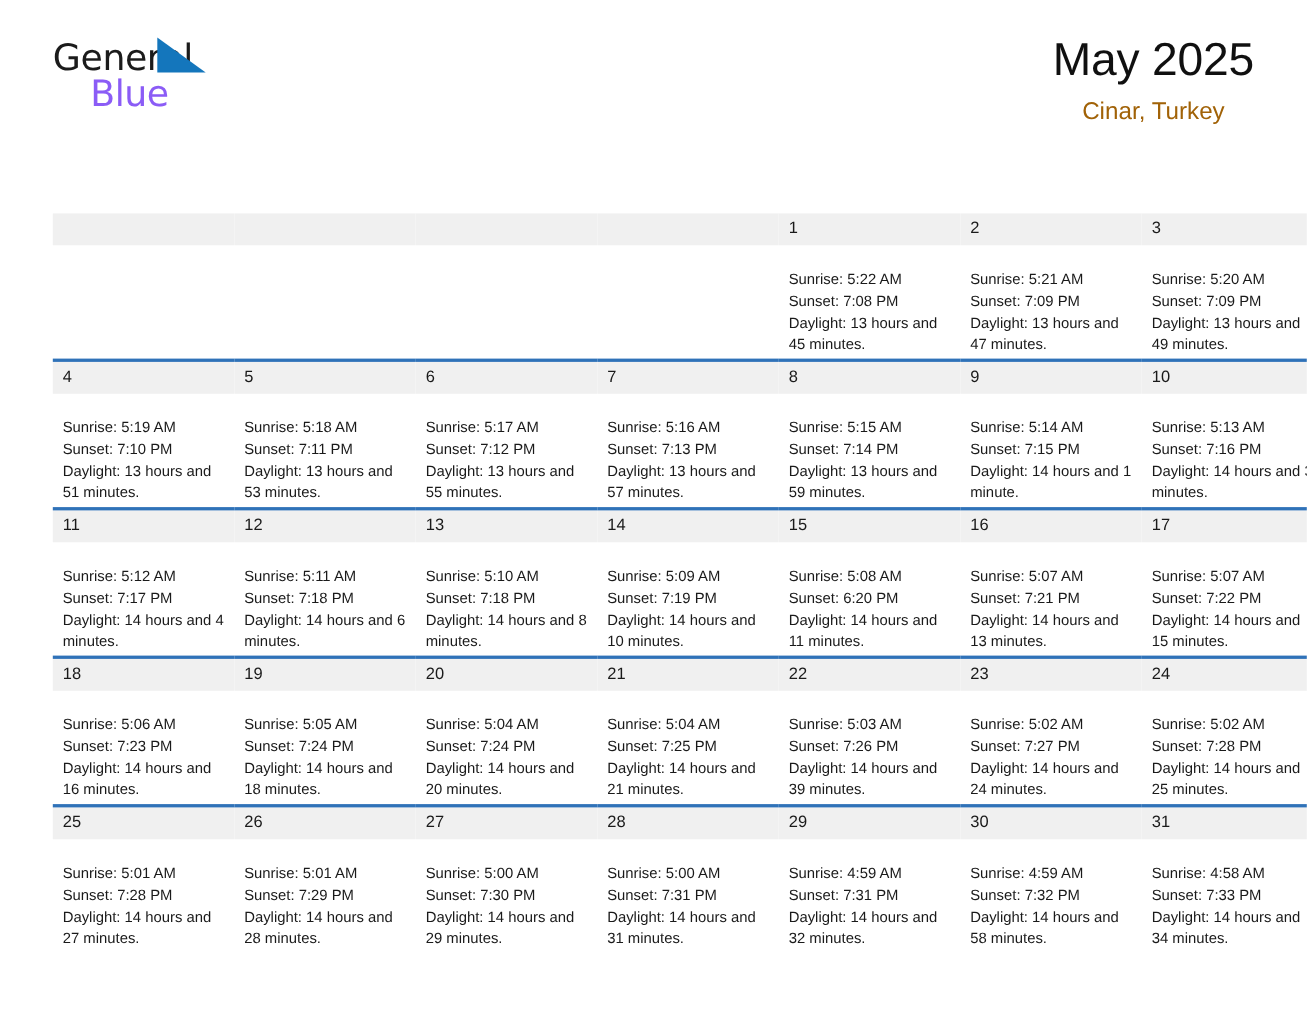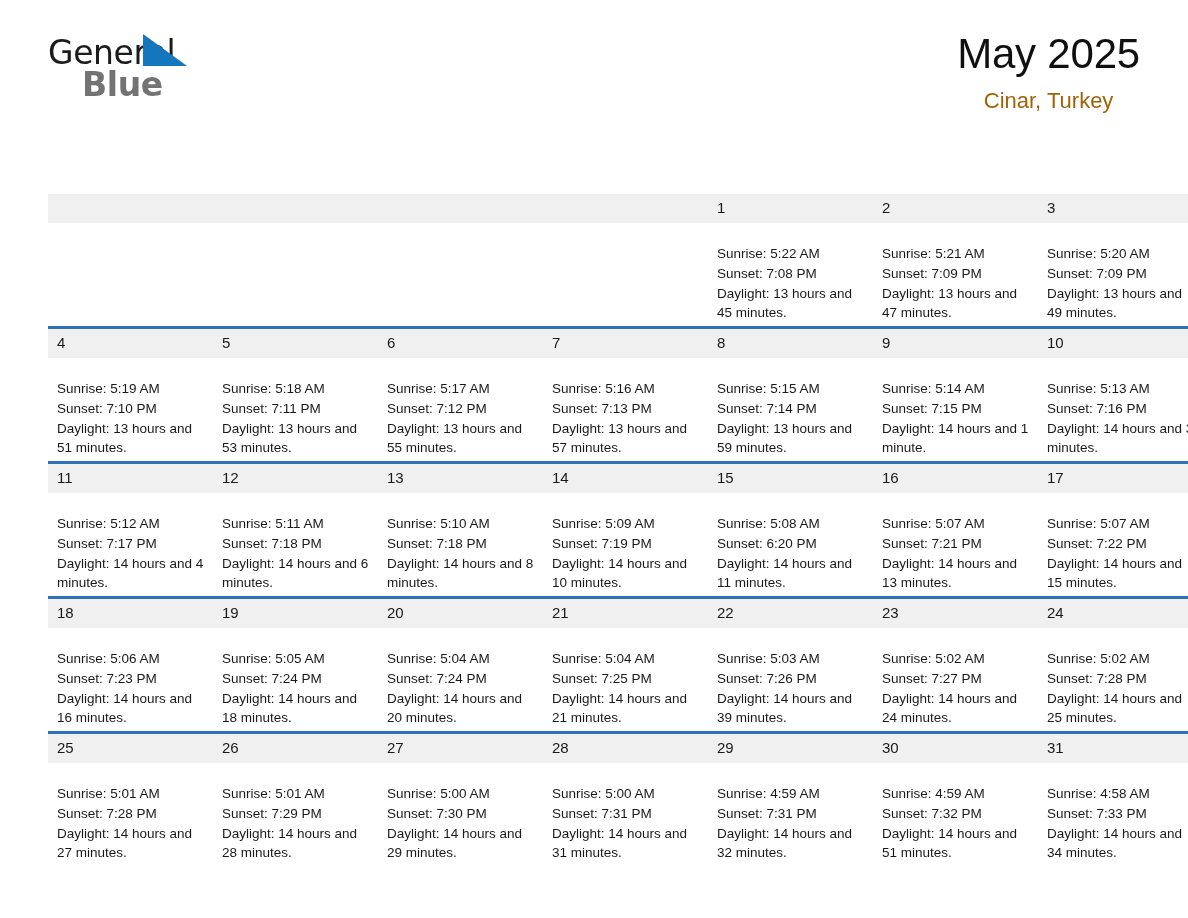--- a/index.html
+++ b/index.html
@@ -58,23 +58,23 @@
     border-left: 44px solid #1476bc;
     border-top: 32px solid transparent;
   }
   .logo-blue {
     position: absolute;
     left: 34px;
     top: 40px;
     font-size: 33px;
     line-height: 1;
     letter-spacing: -0.4px;
-    color: #737373;
+    color: #8b5cf6;
     font-family: "DejaVu Sans", sans-serif;
-    font-weight: 700;
+    font-weight: 400;
   }
   .title-block {
     text-align: center;
     padding-top: 2px;
   }
   .cal-title {
     font-size: 42px;
     line-height: 48px;
     font-weight: 400;
     color: #101010;
@@ -445,21 +445,21 @@
               <div>Sunrise: 4:59 AM</div>
               <div>Sunset: 7:31 PM</div>
               <div>Daylight: 14 hours and 32 minutes.</div>
             </div>
           </td>
         <td>
             <div class="daynum">30</div>
             <div class="details">
               <div>Sunrise: 4:59 AM</div>
               <div>Sunset: 7:32 PM</div>
-              <div>Daylight: 14 hours and 51 minutes.</div>
+              <div>Daylight: 14 hours and 58 minutes.</div>
             </div>
           </td>
         <td>
             <div class="daynum">31</div>
             <div class="details">
               <div>Sunrise: 4:58 AM</div>
               <div>Sunset: 7:33 PM</div>
               <div>Daylight: 14 hours and 34 minutes.</div>
             </div>
           </td>

